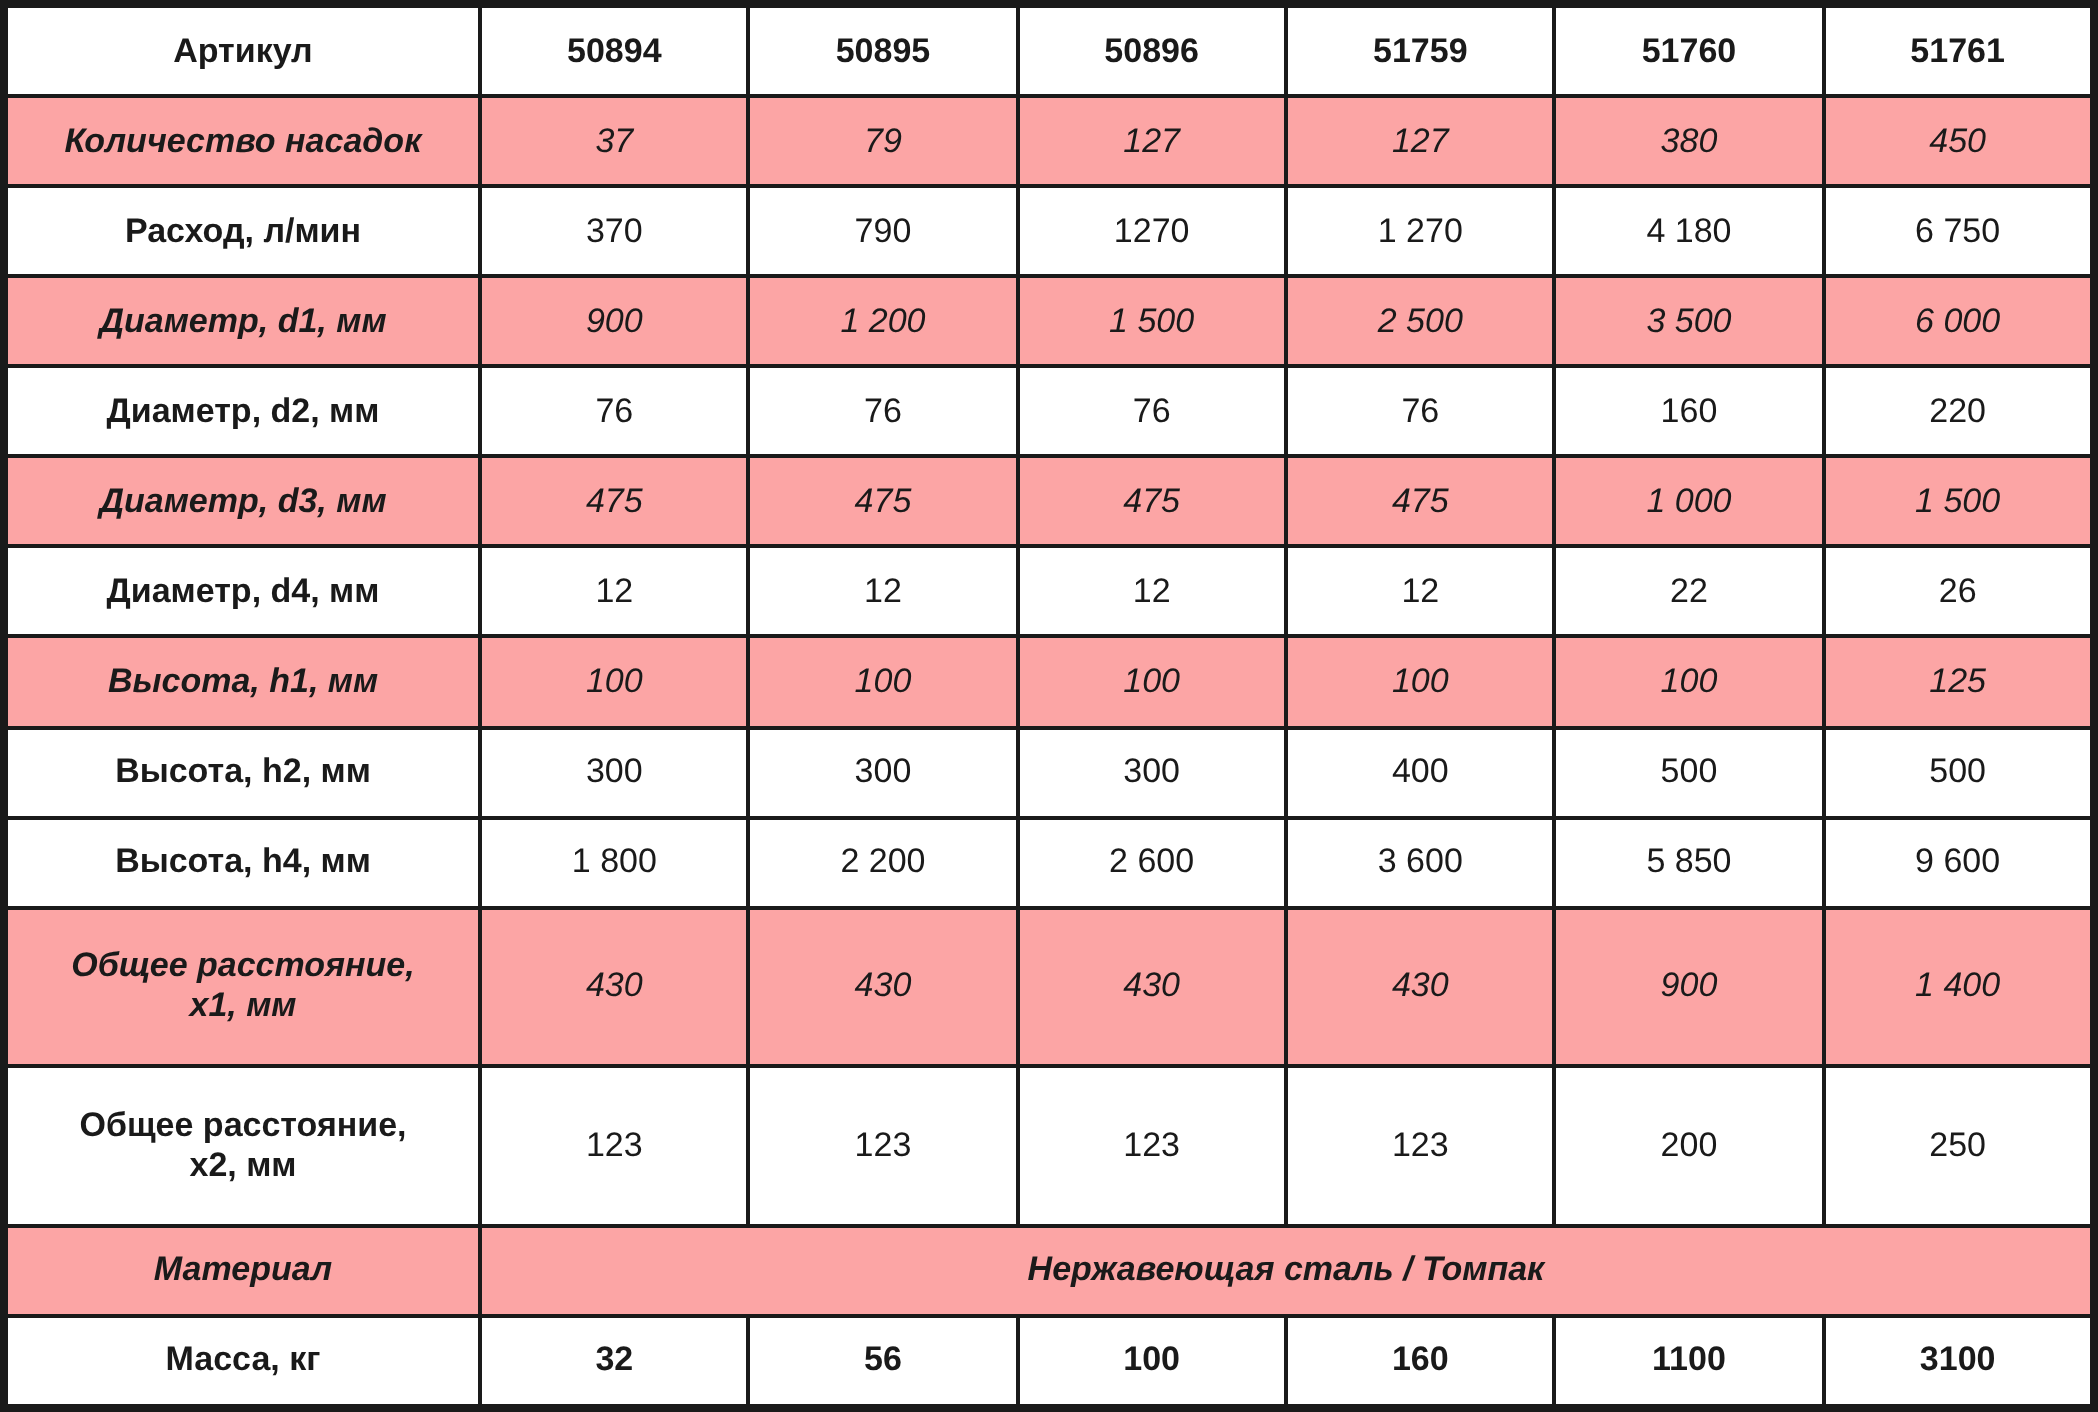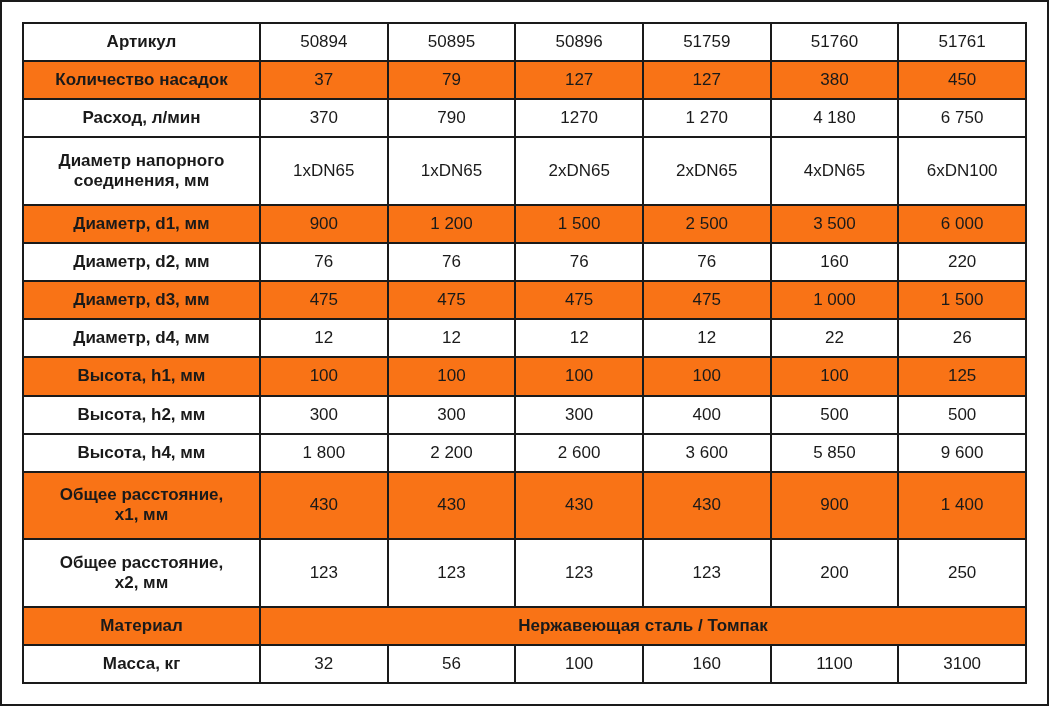--- a/index.html
+++ b/index.html
@@ -2,21 +2,21 @@
 <html><head>
 <meta charset="utf-8">
 <style>
   html, body { margin: 0; padding: 0; background: #ffffff; }
   body { font-family: "Liberation Sans", sans-serif; }
   .table-wrap {
     width: 1049px;
     height: 706px;
     box-sizing: border-box;
     border: 2px solid #1a1a1a;
-    padding: 20px;
+    padding: 0;
   }
   table.specs {
     border-collapse: collapse;
     width: 100%;
     height: 100%;
     table-layout: fixed;
   }
   table.specs th, table.specs td {
     border: 2px solid #1a1a1a;
     text-align: center;
@@ -26,25 +26,25 @@
     line-height: 1.18;
     color: #1a1a1a;
     background: #ffffff;
     overflow: hidden;
   }
   th.label-cell {
     font-weight: bold;
     white-space: pre-line;
   }
   td.value-cell { font-weight: normal; }
-  td.value-cell.bold { font-weight: normal; }
+  td.value-cell.bold { font-weight: bold; }
   td.value-cell.merged { font-weight: bold; margin-left: 36px; }
   tr.row { height: 30px; }
   tr.row.tall { height: 53px; }
-  tr.row.shaded th, tr.row.shaded td { background: #f97316; }
+  tr.row.shaded th, tr.row.shaded td { background: #fca5a5; font-style: italic; }
 </style>
 </head>
 <body>
 
 <div class="table-wrap">
   <table class="specs">
     <colgroup>
       <col style="width: 237px">
       <col>
         <col>
@@ -73,30 +73,20 @@
           <td class="value-cell">450</td>
         </tr>
         <tr class="row">
           <th class="label-cell">Расход, л/мин</th>
           <td class="value-cell">370</td>
           <td class="value-cell">790</td>
           <td class="value-cell">1270</td>
           <td class="value-cell">1 270</td>
           <td class="value-cell">4 180</td>
           <td class="value-cell">6 750</td>
-        </tr>
-        <tr class="row tall">
-          <th class="label-cell">Диаметр напорного
-соединения, мм</th>
-          <td class="value-cell">1xDN65</td>
-          <td class="value-cell">1xDN65</td>
-          <td class="value-cell">2xDN65</td>
-          <td class="value-cell">2xDN65</td>
-          <td class="value-cell">4xDN65</td>
-          <td class="value-cell">6xDN100</td>
         </tr>
         <tr class="row shaded">
           <th class="label-cell">Диаметр, d1, мм</th>
           <td class="value-cell">900</td>
           <td class="value-cell">1 200</td>
           <td class="value-cell">1 500</td>
           <td class="value-cell">2 500</td>
           <td class="value-cell">3 500</td>
           <td class="value-cell">6 000</td>
         </tr>

